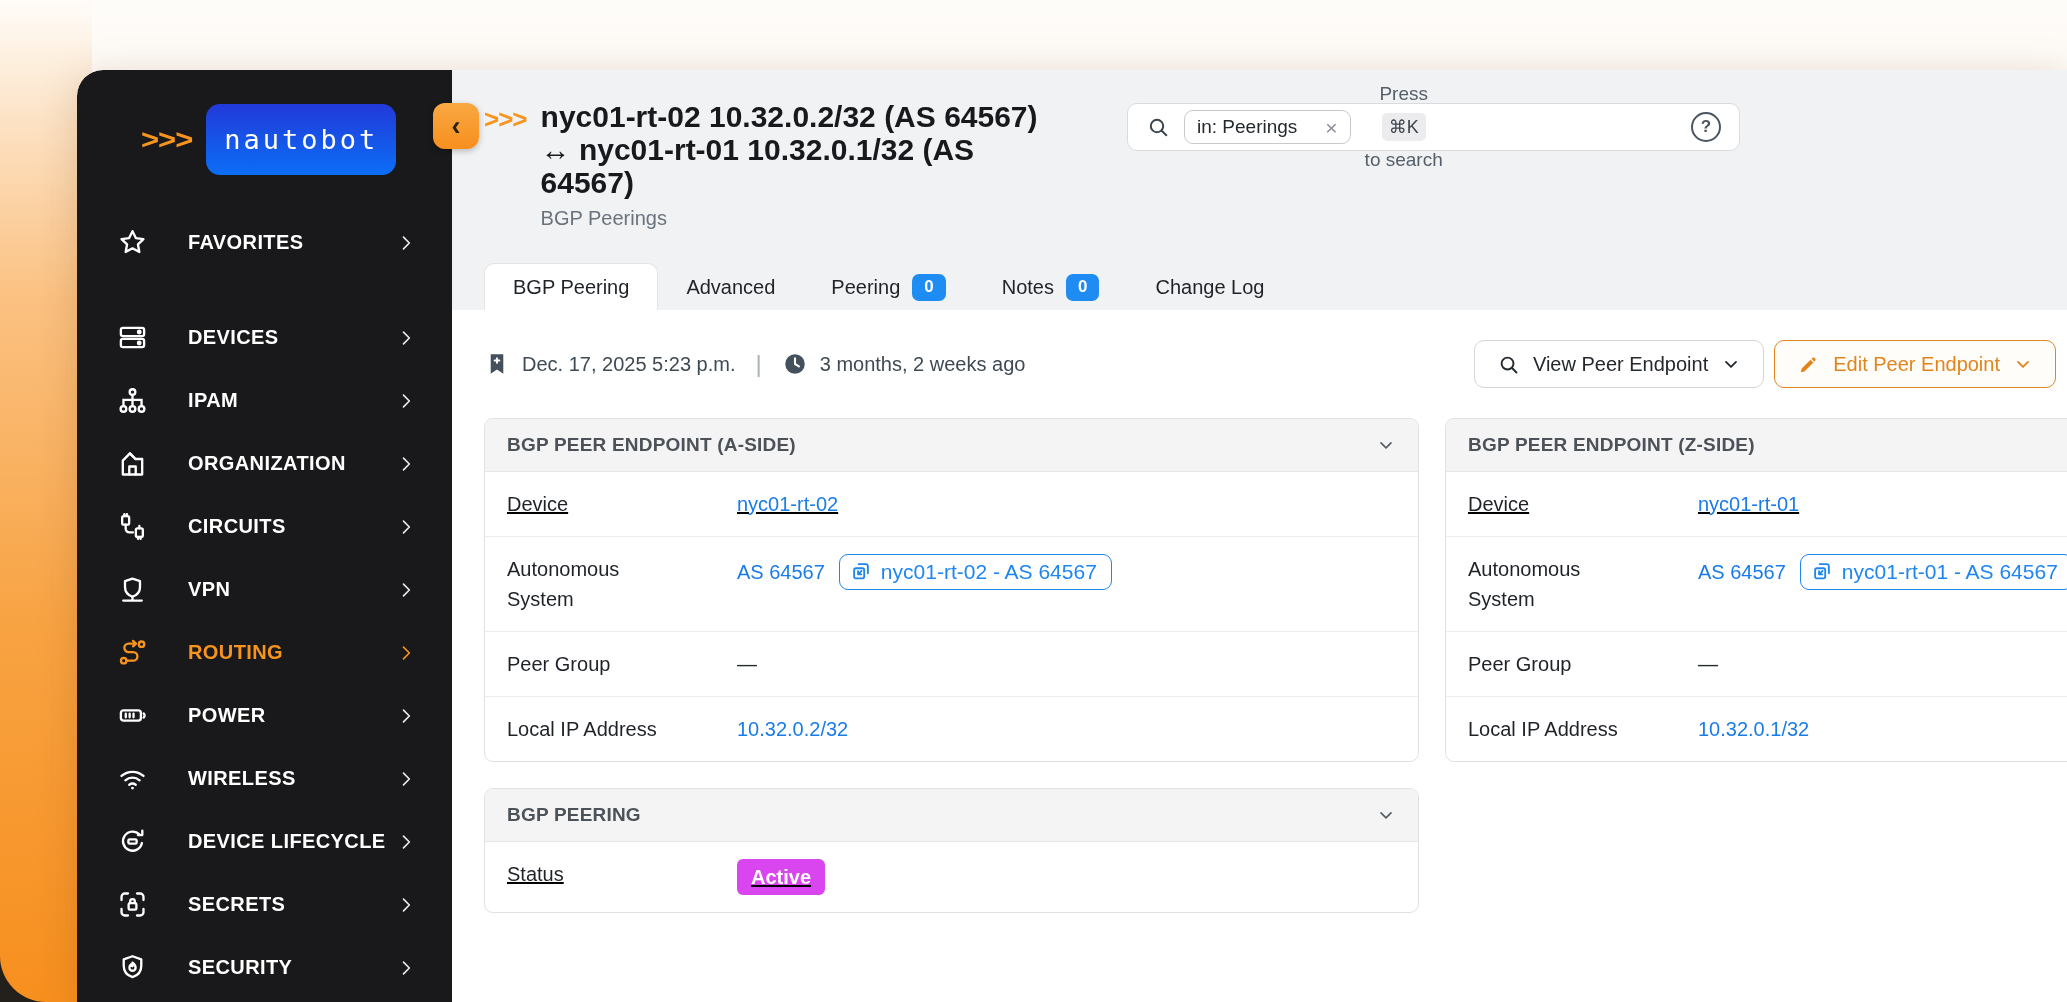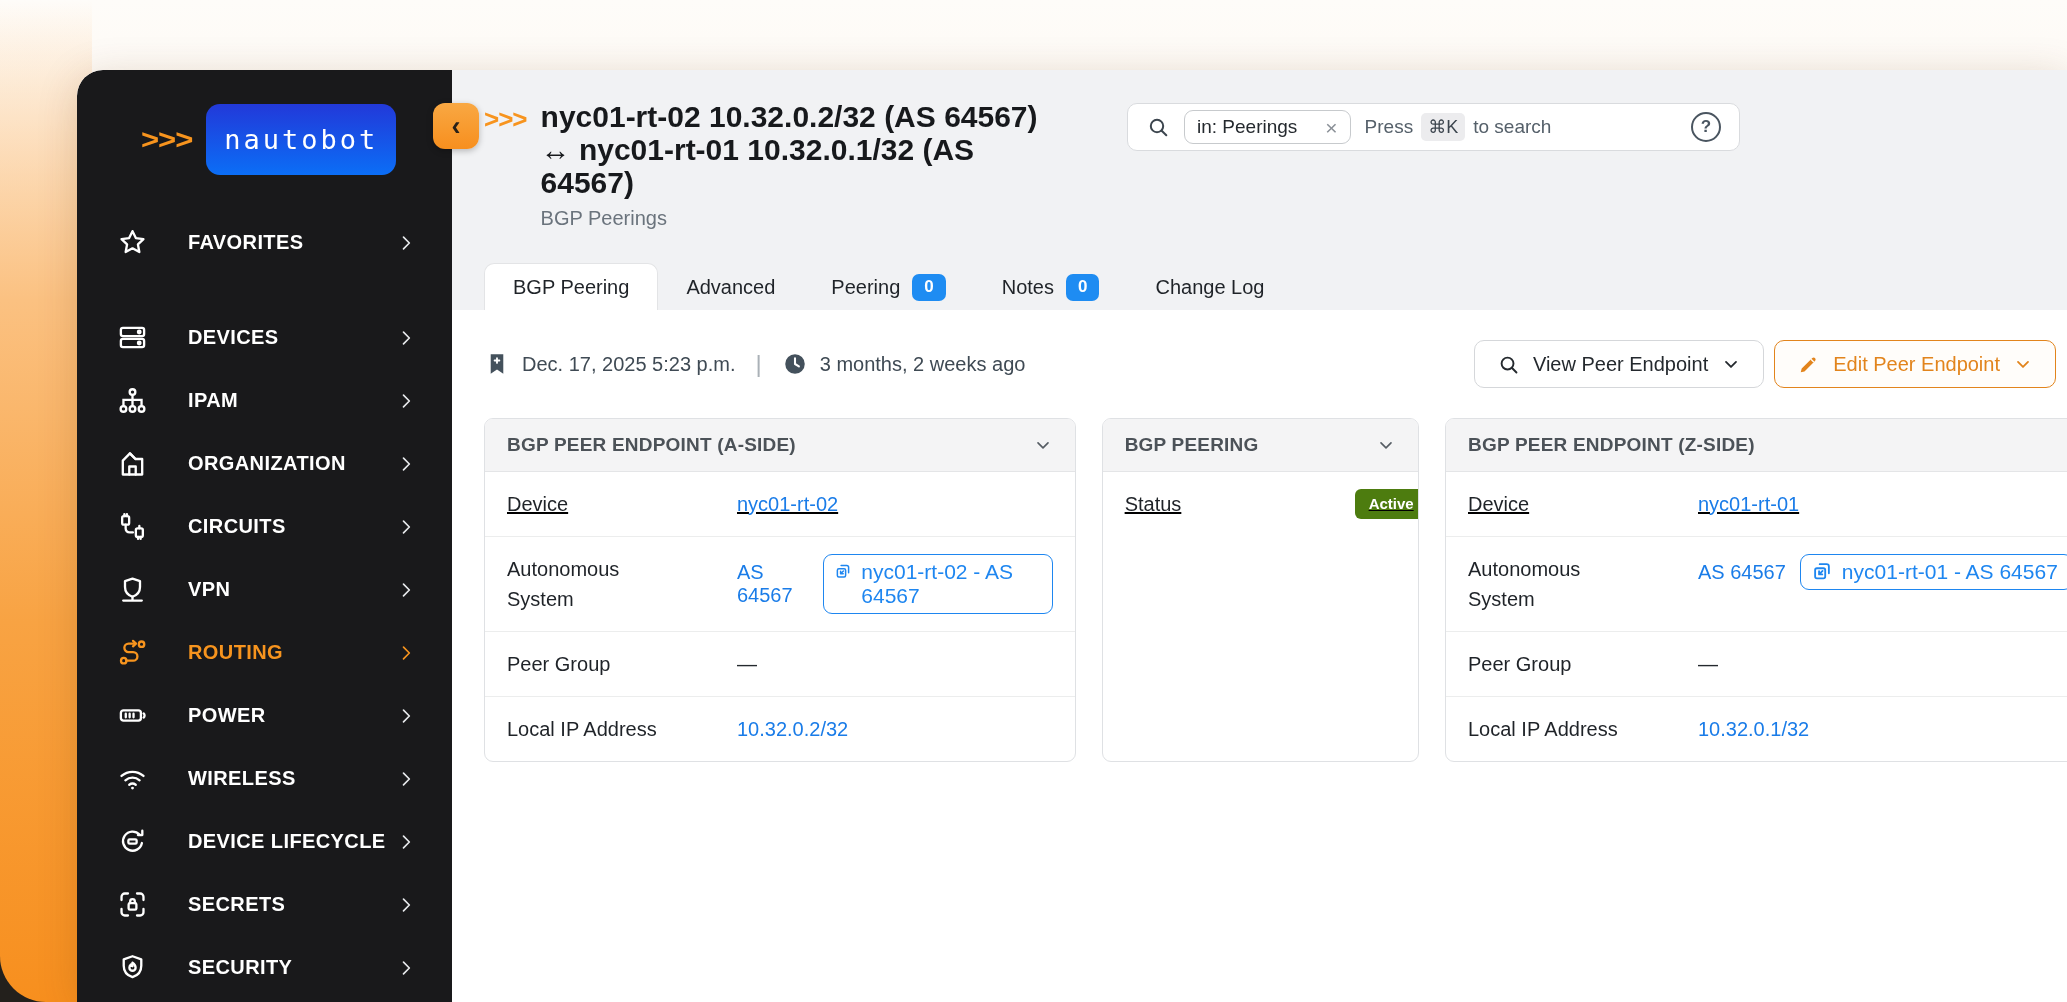--- a/index.html
+++ b/index.html
@@ -55,21 +55,21 @@
     position:absolute;left:675px;top:33px;width:613px;height:48px;box-sizing:border-box;
     background:#fff;border:1px solid #d9dbde;border-radius:10px;
     display:flex;align-items:center;padding:0 18px;gap:14px;cursor:text;
   }
   .search-ico{width:24px;height:24px;color:#3c454e;flex:0 0 24px;}
   .filter-chip{
     display:inline-flex;align-items:center;gap:28px;border:1px solid #c7cacd;border-radius:9px;
     padding:5px 12px;font-size:19px;color:#24292e;background:#fff;
   }
   .chip-x{color:#8a9097;font-size:21px;line-height:1;cursor:pointer;}
-  .search-hint{color:#55606a;font-size:19px;display:flex;align-items:center;gap:8px;}
+  .search-hint{color:#55606a;font-size:19px;display:flex;align-items:center;gap:8px;flex-direction:column;}
   .kbd{background:#ececee;border-radius:5px;padding:3px 7px;font-size:18px;color:#3c454e;}
   .help-ico{
     margin-left:auto;width:26px;height:26px;border:2px solid #4a5560;border-radius:50%;
     color:#4a5560;font-size:17px;font-weight:700;display:flex;align-items:center;justify-content:center;
   }
   .tabs{position:absolute;left:32px;bottom:-1px;display:flex;align-items:flex-end;}
   .tab{
     display:flex;align-items:center;gap:12px;height:47px;padding:0 28px;
     font-size:20px;color:#1f2328;cursor:pointer;border-radius:10px 10px 0 0;
   }
@@ -87,41 +87,41 @@
   .btn{
     height:48px;border-radius:10px;display:flex;align-items:center;gap:13px;
     padding:0 22px;font-size:20px;cursor:pointer;background:#fff;box-sizing:border-box;
     font-family:"Liberation Sans",sans-serif;
   }
   .btn-ico{width:23px;height:23px;}
   .btn-chev{width:20px;height:20px;}
   .btn-view{border:1px solid #d5d7da;color:#24292e;}
   .btn-edit{border:1.5px solid #e2841c;color:#e2841c;background:#fffdfa;}
   .panels{display:flex;gap:26px;margin-top:30px;align-items:flex-start;}
-  .col-a{width:935px;flex:0 0 935px;display:flex;gap:26px;}
+  .col-a{width:935px;flex:0 0 935px;display:flex;flex-direction:column;gap:26px;}
   .col-z{width:935px;flex:0 0 935px;}
   .panel{border:1px solid #dfe1e4;border-radius:9px;background:#fff;overflow:hidden;}
   .panel-header{
     background:#f4f4f5;padding:15px 22px;display:flex;align-items:center;cursor:pointer;
     border-bottom:1px solid #e4e5e7;
   }
   .panel-title{font-size:19px;font-weight:700;color:#4c5258;letter-spacing:.2px;flex:1;}
   .panel-chev{width:20px;height:20px;color:#565d64;}
   .prow{display:flex;align-items:flex-start;padding:17px 22px;border-top:1px solid #eceded;box-sizing:border-box;}
   .prow:first-of-type{border-top:none;text-decoration:underline;}
   .prow-label{width:230px;flex:0 0 230px;padding-right:70px;box-sizing:border-box;font-size:20px;color:#1f2328;line-height:1.5;}
   .prow-value{font-size:20px;color:#24292e;display:flex;align-items:center;gap:14px;min-height:30px;}
   a.link{color:#1a7ce8;text-decoration:none;cursor:pointer;}
   .as-chip{
     display:inline-flex;align-items:flex-start;gap:9px;border:1.5px solid #1e86f0;border-radius:9px;
     padding:5px 14px 5px 10px;color:#1e86f0;font-size:21px;cursor:pointer;background:#fff;
   }
   .as-chip svg{width:22px;height:22px;}
   .status-badge{
-    background:#4d7c0f;color:#fff;font-weight:700;font-size:15px;
+    background:#d946ef;color:#fff;font-weight:700;font-size:20px;
     padding:5px 14px;border-radius:6px;line-height:1.3;
   }
   .row-tall{min-height:82px;}
 </style>
 </head>
 <body>
 
 <div class="corner-dark"></div>
 <div class="left-strip"></div>
 

